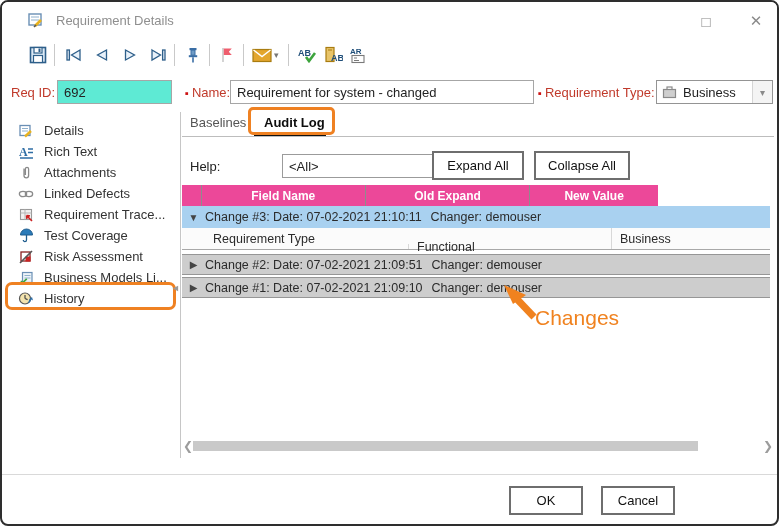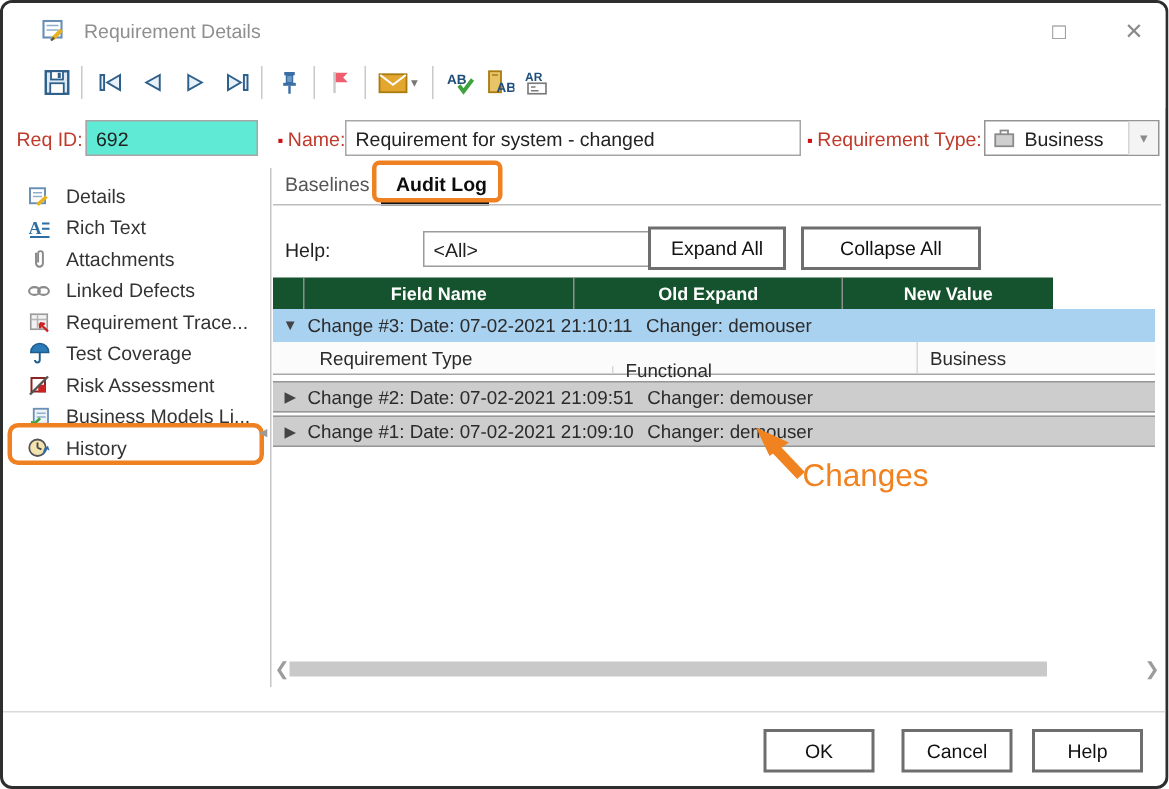--- a/index.html
+++ b/index.html
@@ -55,25 +55,25 @@
 
   
   .filter-row { position:absolute; left:180px; top:148px; width:599px; height:32px; }
   .filter-lbl { position:absolute; left:8px; top:9px; font-size:13px; color:#222; }
   .filter-combo { position:absolute; left:72px; top:4px; width:168px; height:24px; border:1px solid #9b9b9b;
                   background:#fff; display:flex; align-items:center;margin-left:28px; }
   .filter-combo .val { font-size:13px; color:#222; padding-left:6px; }
   .filter-combo .bluechev { margin-left:auto; margin-right:6px; color:#1f97d4; font-size:12px; font-weight:bold; }
   .gbtn { position:absolute; top:1px; height:29px; background:#fff; border:2px solid #6e6e6e;
           font-size:13px; color:#111; font-family:"Liberation Sans",sans-serif; }
-  .btn-expand { left:250px; width:92px; } .btn-collapse { left:352px; width:120px; }
+  .btn-expand { left:250px; width:92px; } .btn-collapse { left:352px; width:96px; }
 
   
   .table { position:absolute; left:180px; top:183px; width:588px; }
-  .thead { position:absolute; left:0; top:0; width:520px; height:21px; background:#14532d; display:flex; }
+  .thead { position:absolute; left:0; top:0; width:476px; height:21px; background:#ec4899; display:flex; }
   .th { color:#fff; font-size:12px; font-weight:bold; display:flex; align-items:center; justify-content:center; height:21px; }
   .th + .th { border-left:1px solid #8d8d8d; }
   .th-exp { width:23px; } .th-col { width:203px; } .th-new { width:159px; }
   .grow { position:absolute; left:0; width:588px; display:flex; align-items:center; font-size:12.5px; color:#2b2b2b; }
   .grow .arrow { width:23px; text-align:center; font-size:10px; color:#444; }
   .grow-blue { top:21px; height:22px; background:#a9d1f0; }
   .grow-gray { background:#cdcdcd; border-top:1px solid #969696; border-bottom:1px solid #969696; }
   .g2 { top:69px; height:21px; } .g3 { top:92px; height:21px; }
   .changer { margin-left:9px; }
   .detail-row { position:absolute; left:0; top:43px; width:588px; height:22px; background:#fbfbfb;
@@ -377,15 +377,14 @@
 
   <div class="hscroll">
     <span class="sc-arrow sc-left">❮</span>
     <div class="sc-thumb"></div>
     <span class="sc-arrow sc-right">❯</span>
   </div>
 
   <div class="footer-line"></div>
   <button class="fbtn btn-ok">OK</button>
   <button class="fbtn btn-cancel">Cancel</button>
-  <button class="fbtn btn-help">Help</button>
 
 </div>
 
 </body></html>

